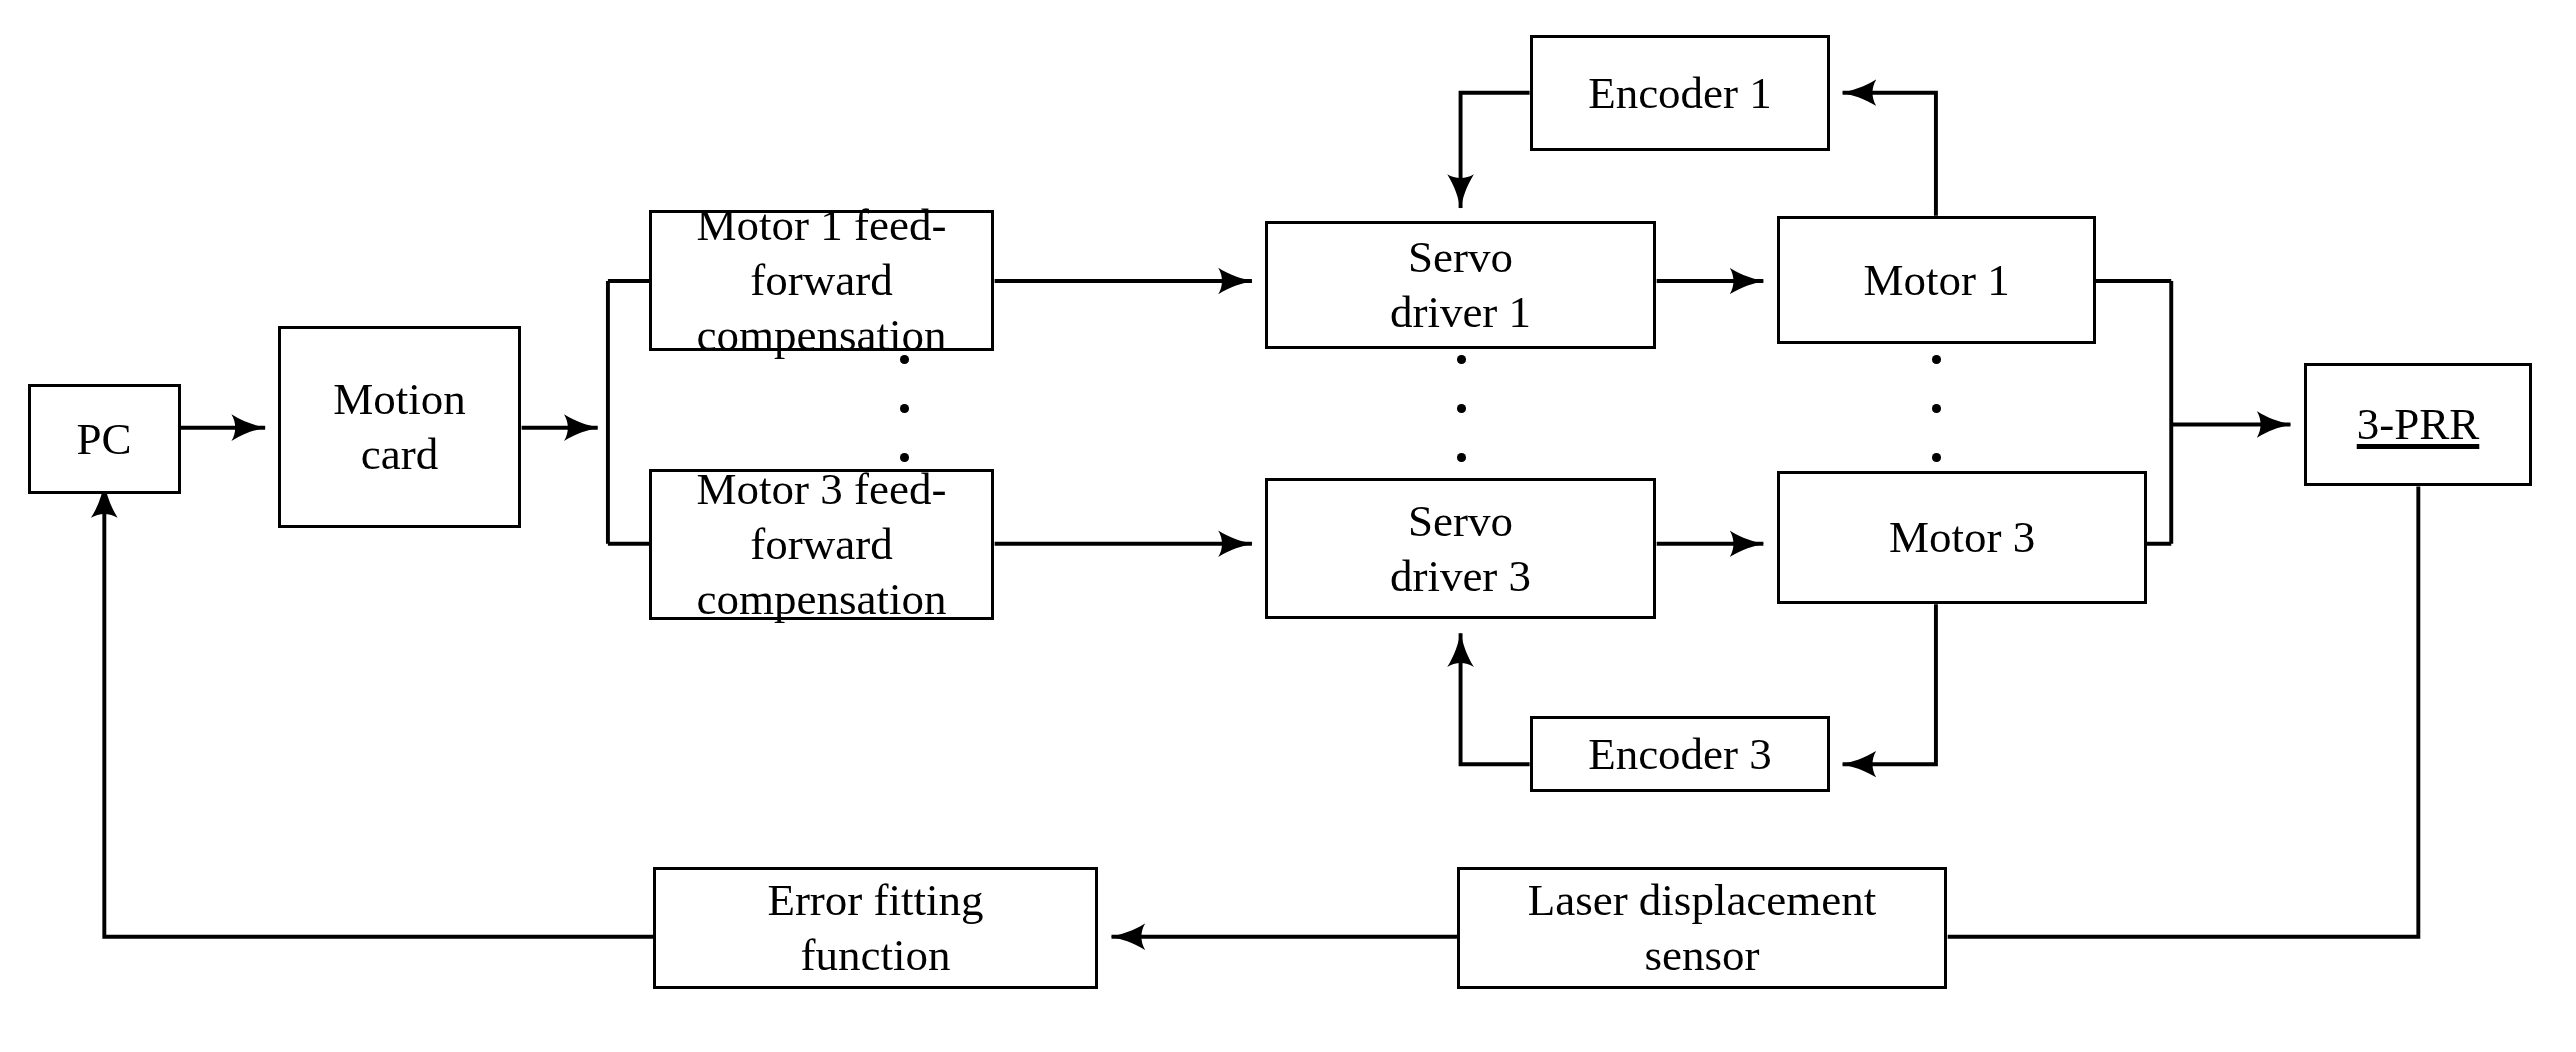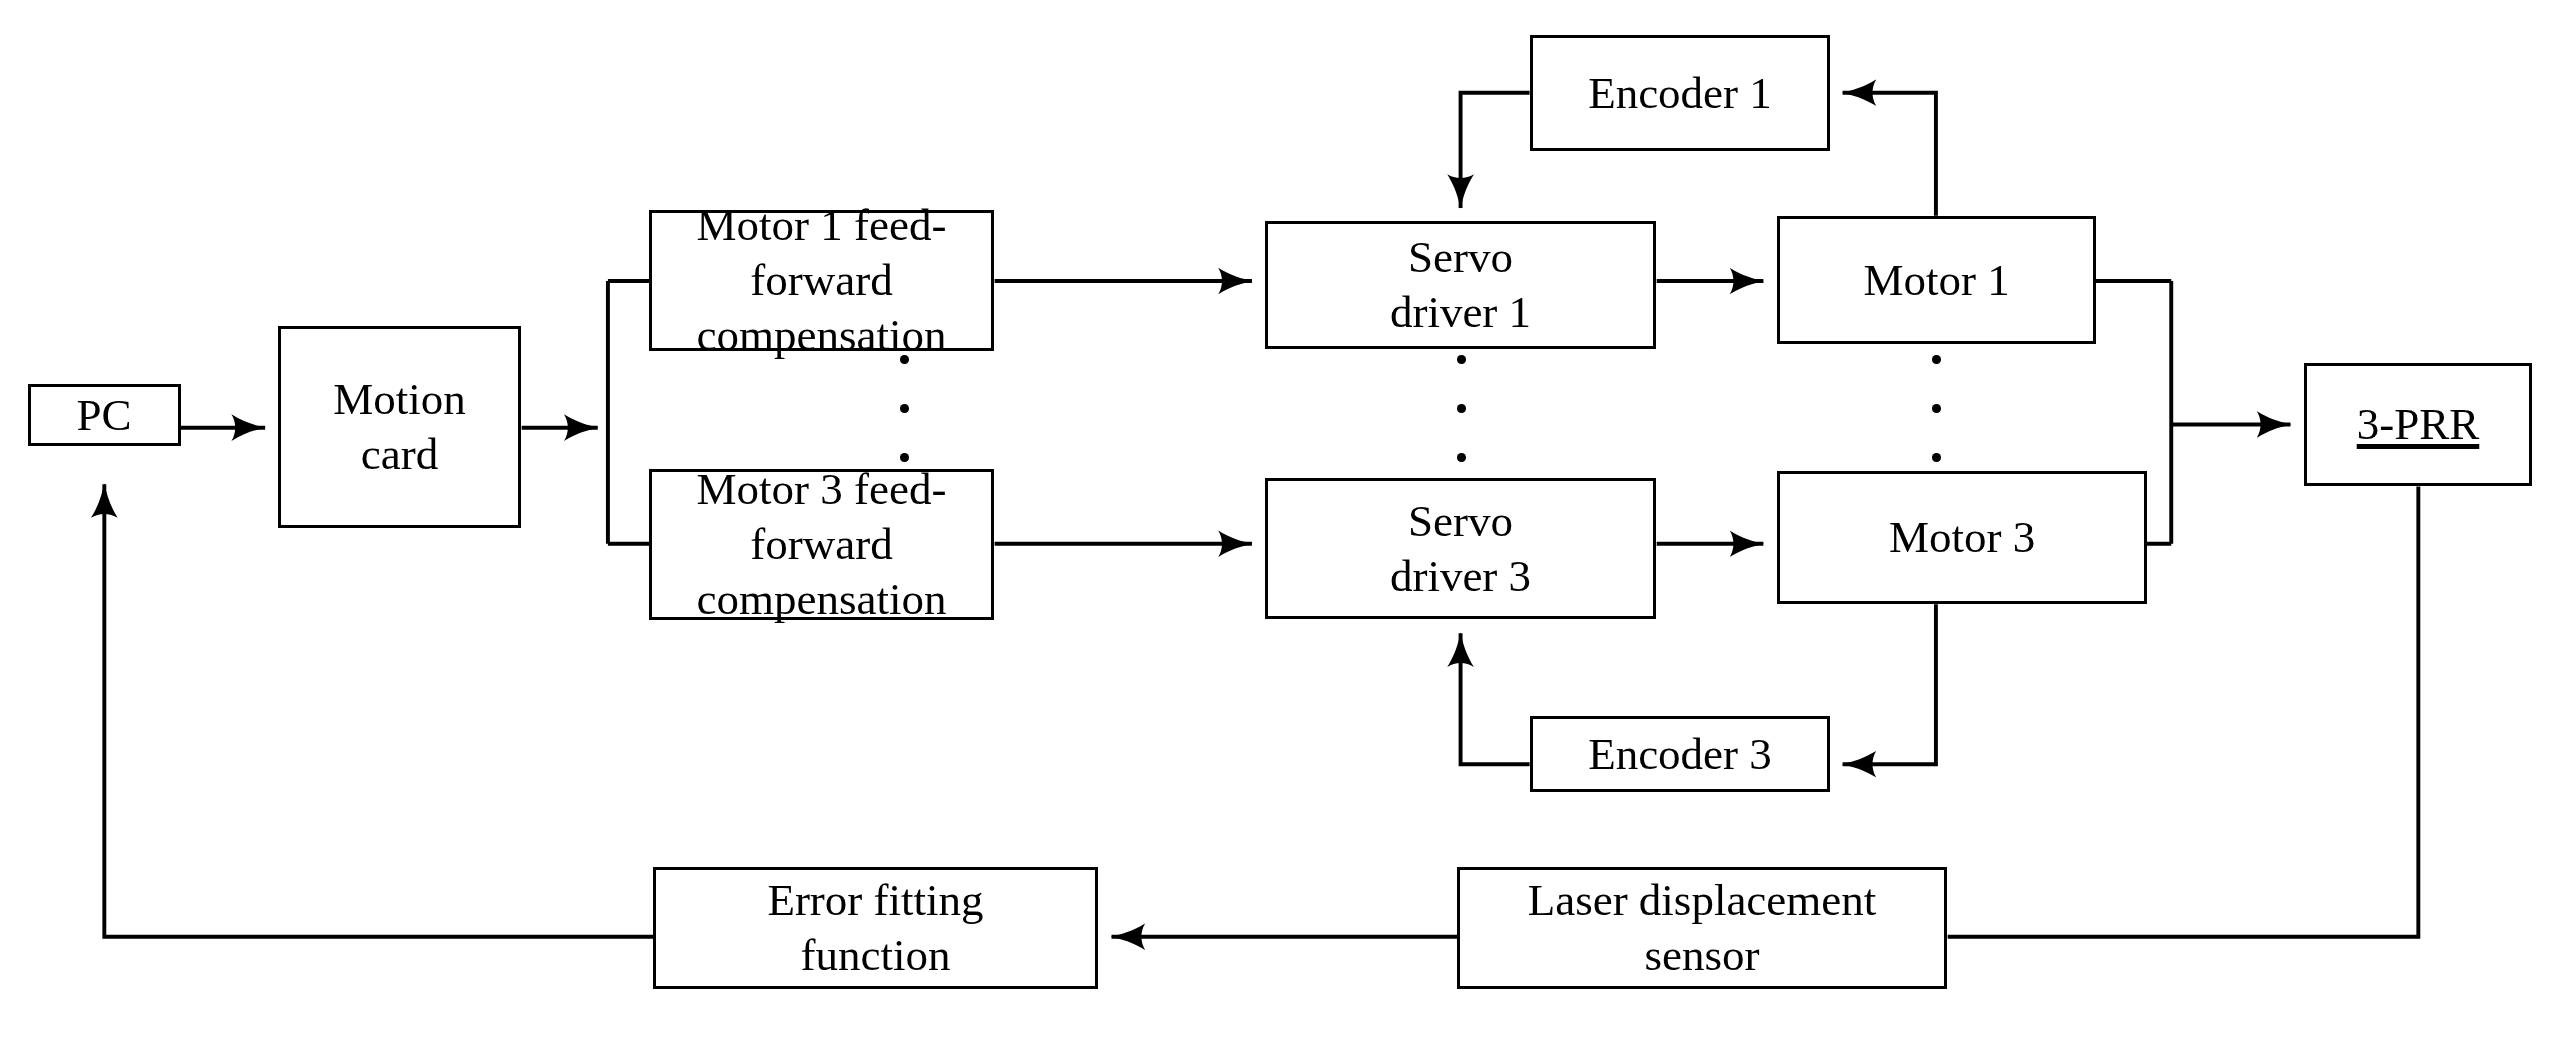--- a/index.html
+++ b/index.html
@@ -106,21 +106,21 @@
 
       <path d="M3083,620 L3083,1194 L2483,1194"></path>
 
       <line x1="1858" y1="1194" x2="1417" y2="1194" marker-end="url(#ar)"></line>
 
       <path d="M833,1194 L133,1194 L133,617" marker-end="url(#ar)"></path>
 
     </g>
   </svg>
 
-  <div class="node" style="left:27.5px; top:384px; width:153px; height:62px;">
+  <div class="node" style="left:27.5px; top:384px; width:153px; height:110px;">
     <span class="lbl">PC</span>
   </div>
 
   <div class="node" style="left:278px; top:326px; width:243px; height:202px;font-family:Liberation Serif, serif;">
     <span class="lbl">Motion
 card</span>
   </div>
 
   <div class="node" style="left:649px; top:210px; width:345px; height:141px;">
     <span class="lbl">Motor 1 feed-forward

